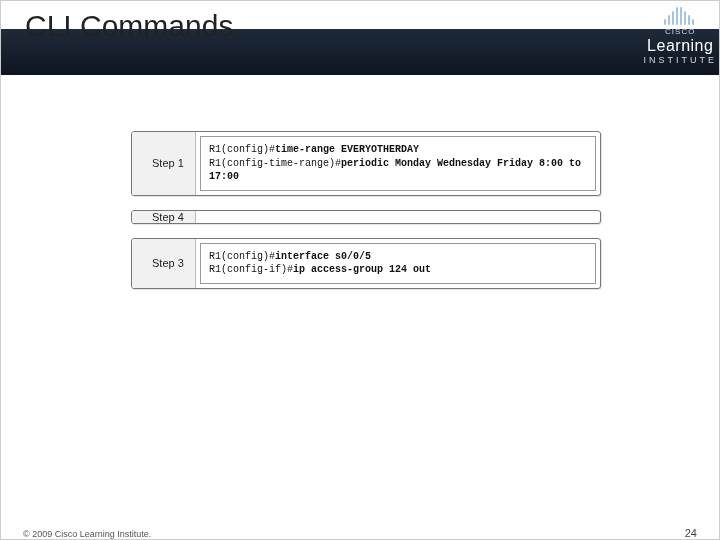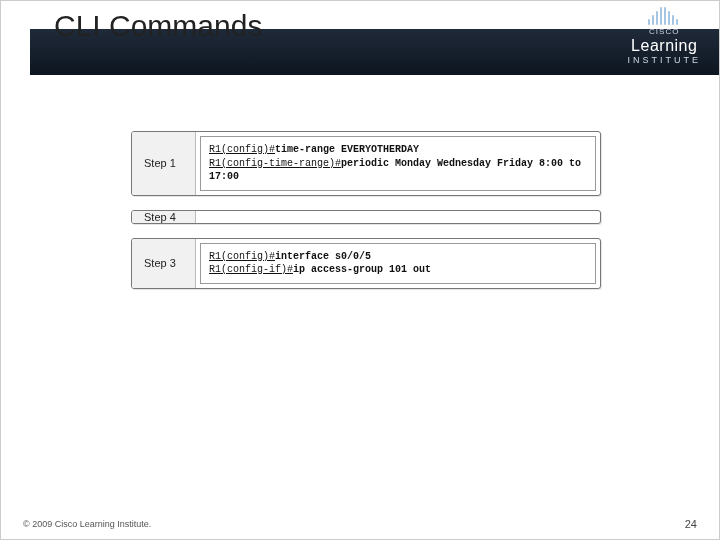--- a/index.html
+++ b/index.html
@@ -1,36 +1,36 @@
 <!DOCTYPE html>
 <html><head>
 <meta charset="utf-8">
 <style>
   * { box-sizing: border-box; margin: 0; padding: 0; }
   html, body { width: 720px; height: 540px; font-family: Arial, Helvetica, sans-serif; background: #fff; overflow: hidden; }
   .slide { position: relative; width: 720px; height: 540px; border: 1px solid #ccc; }
-  .header { position: relative; height: 54px; margin-left: 29px; }
+  .header { position: relative; height: 54px; }
   .header-bar { position: absolute; left: 0; right: 0; top: 28px; height: 46px; background: linear-gradient(#1f2a3a, #0d1520); }
   .title { position: absolute; left: 24px; top: 8px; font-size: 30px; color: #222; font-family: "Trebuchet MS", Arial, sans-serif; z-index: 2; }
-  .logo { position: absolute; right: 18px; top: 6px; z-index: 3; color: #fff; text-align: center; }
+  .logo { position: absolute; right: 2px; top: 6px; z-index: 3; color: #fff; text-align: center; }
   .logo-bridge { position: relative; width: 32px; height: 18px; margin: 0 auto 2px; }
   .logo-bridge span { position: absolute; bottom: 0; width: 2px; background: #a6c5e0; border-radius: 1px; }
   .lb1 { left: 0; height: 6px; } .lb2 { left: 4px; height: 10px; } .lb3 { left: 8px; height: 14px; }
   .lb4 { left: 12px; height: 18px; } .lb5 { left: 16px; height: 18px; } .lb6 { left: 20px; height: 14px; }
   .lb7 { left: 24px; height: 10px; } .lb8 { left: 28px; height: 6px; }
   .logo-cisco { font-size: 8px; letter-spacing: 1px; color: #cfd8e4; margin-bottom: 1px; }
   .logo-learn { font-size: 16px; font-weight: normal; letter-spacing: 0.5px; }
   .logo-inst  { font-size: 9px; letter-spacing: 3px; color: #cfd8e4; }
   .content { position: absolute; left: 130px; top: 130px; width: 470px; }
   .step { display: flex; align-items: stretch; margin-bottom: 14px; border: 1px solid #777; border-radius: 3px; background: #fff; box-shadow: 1px 1px 0 rgba(0,0,0,0.1); overflow: hidden; }
-  .step-label { width: 64px; background: #f1f1f1; border-right: 1px solid #bbb; display: flex; align-items: center; padding-left: 12px; font-size: 11px; color: #222; }
+  .step-label { width: 64px; background: #f1f1f1; border-right: 1px solid #bbb; display: flex; align-items: center; padding-left: 20px; font-size: 11px; color: #222; }
   .step-body { flex: 1; padding: 6px 8px; background: #fff; border: 1px solid #999; margin: 4px; font-family: "Courier New", monospace; font-size: 10px; color: #111; line-height: 1.35; white-space: pre-wrap; }
-  .step-body .prompt { font-weight: normal; text-decoration: underline; }
+  .step-body .prompt { font-weight: normal; }
   .step-body strong { font-weight: bold; text-align: center; }
-  .footer { position: absolute; left: 0; right: 0; bottom: 0; height: 30px; display: flex; align-items: center; justify-content: space-between; padding: 0 22px; font-size: 9px; color: #555; }
+  .footer { position: absolute; left: 0; right: 0; bottom: 0; height: 30px; display: flex; align-items: flex-end; justify-content: space-between; padding: 0 22px; font-size: 9px; color: #555; }
   .footer-center { position: absolute; left: 50%; transform: translateX(-50%); top: 6px; text-align: center; }
   .footer-center .rule { width: 140px; height: 1px; background: #bbb; margin: 0 auto 2px; }
   .footer-url { font-size: 10px; color: #9a9a9a; letter-spacing: 1px; }
   .footer-url .org { color: #c9a24a; }
   .page-num { font-size: 11px; color: #444; }
 </style>
 </head>
 <body>
 
 <div class="slide">
@@ -63,21 +63,21 @@
 <span class="prompt">R1(config-time-range)#</span><strong>periodic Monday Wednesday Friday 8:00 to 17:00</strong></div>
     </div>
 
     <div class="step">
       <div class="step-label">Step 4</div>
     </div>
 
     <div class="step">
       <div class="step-label">Step 3</div>
       <div class="step-body"><span class="prompt">R1(config)#</span><strong>interface s0/0/5</strong>
-<span class="prompt">R1(config-if)#</span><strong>ip access-group 101 out</strong></div>
+<span class="prompt">R1(config-if)#</span><strong>ip access-group 124 out</strong></div>
     </div>
 
   </div>
 
   <div class="footer">
     <div>© 2009 Cisco Learning Institute.</div>
     <div class="page-num">24</div>
   </div>
 
 </div>

